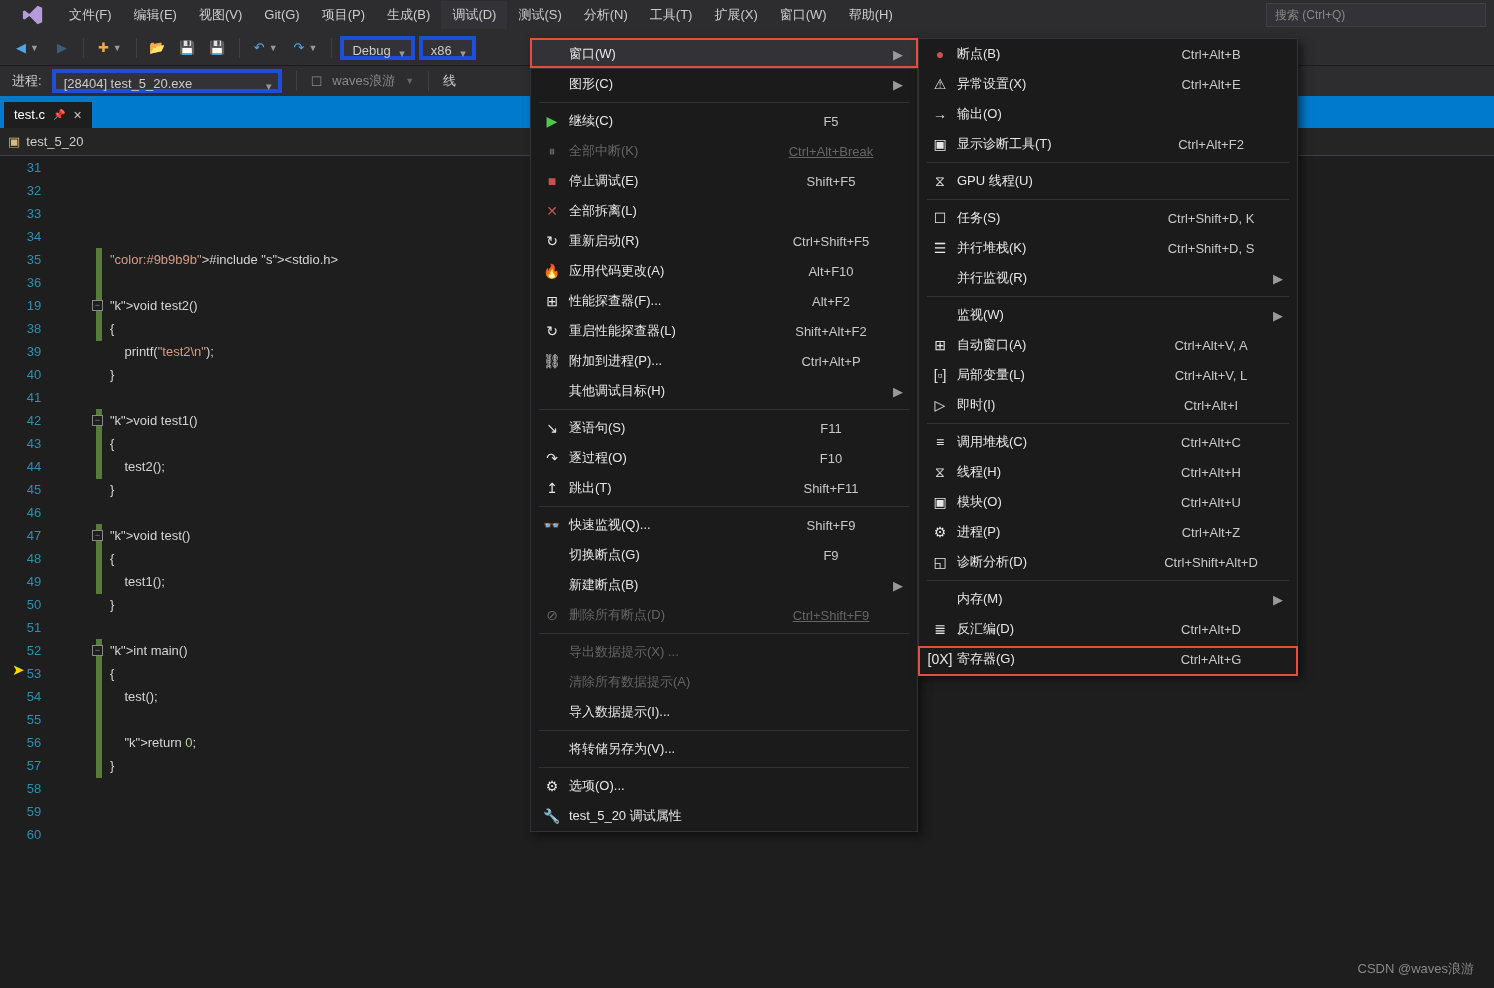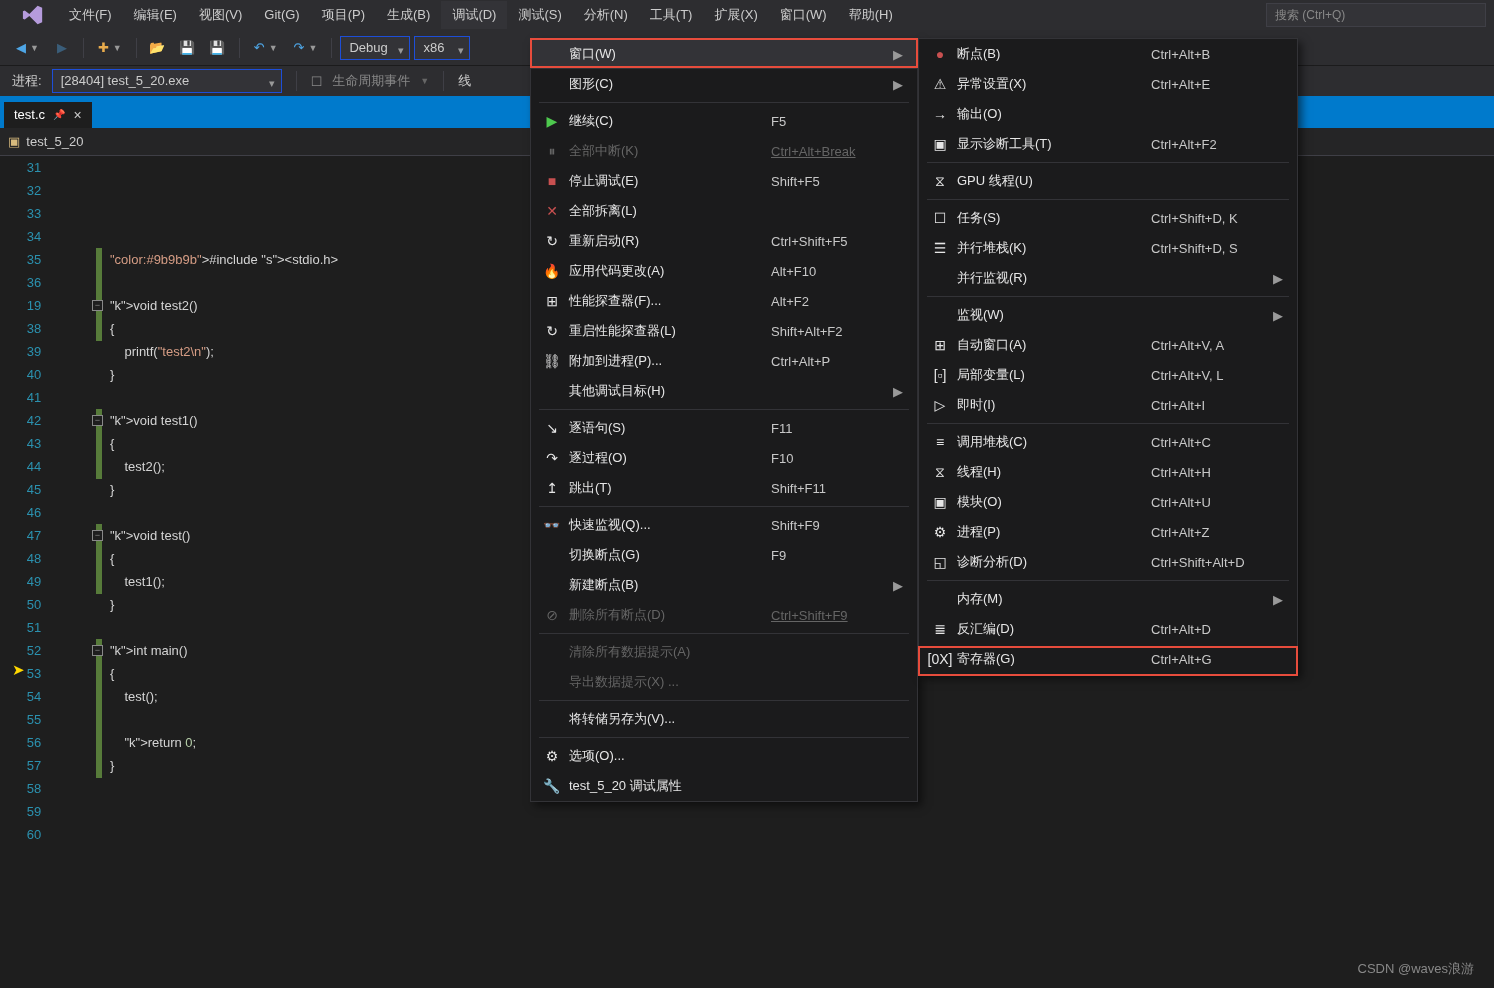--- a/index.html
+++ b/index.html
@@ -6,21 +6,21 @@
 body { background:#1e1e1e; color:#ccc; width:1494px; height:988px; overflow:hidden; position:relative; }
 .menubar { height:30px; background:#2d2d30; display:flex; align-items:center; padding:0 8px; }
 .vs-logo { width:22px; height:22px; margin:0 14px 0 14px; }
 .menubar .item { padding:0 11px; height:28px; line-height:28px; color:#ccc; cursor:default; }
 .menubar .item.open { background:#333337; }
 .searchbox { margin-left:auto; width:220px; height:24px; background:#333337; border:1px solid #3f3f46; color:#888; padding:0 8px; line-height:22px; font-size:12px; }
 .toolbar { height:36px; background:#2d2d30; display:flex; align-items:center; padding:0 10px; gap:4px; border-bottom:1px solid #1b1b1c; }
 .tbtn { width:26px; height:26px; display:flex; align-items:center; justify-content:center; color:#c8c8c8; }
 .tdd { display:flex; align-items:center; gap:4px; padding:0 6px; height:26px; }
 .sep { width:1px; height:20px; background:#3f3f46; margin:0 4px; }
-.combo { height:24px; background:#333337; border:1px solid #1d4ed8; color:#ccc; padding:0 20px 0 8px; line-height:22px; position:relative; min-width:70px; }
+.combo { height:24px; background:#333337; border:4px solid #1d4ed8; color:#ccc; padding:0 20px 0 8px; line-height:22px; position:relative; min-width:70px; }
 .combo::after { content:"▾"; position:absolute; right:6px; top:2px; color:#999; font-size:11px; }
 .procbar { height:30px; background:#2d2d30; display:flex; align-items:center; padding:0 12px; gap:10px; }
 .procbar .lbl { color:#ccc; }
 .tabbar-wrap { background:#007acc; padding-top:4px; }
 .tabbar { height:28px; display:flex; align-items:flex-end; }
 .tab { background:#1e1e1e; color:#fff; height:26px; line-height:26px; padding:0 10px; display:flex; align-items:center; gap:8px; margin-left:4px; }
 .pin { font-size:10px; }
 .close-x { font-size:14px; color:#ccc; }
 .subtab { height:28px; background:#252526; display:flex; align-items:center; padding:0 8px; color:#ccc; border-bottom:1px solid #3f3f46; }
 .editor { display:flex; font-family:Consolas,monospace; font-size:16px; }
@@ -31,21 +31,21 @@
 .code { line-height:23px; white-space:pre; color:#d4d4d4; padding-left:30px; font-family:Consolas,monospace; }
 .s { color:#d69d85; }
 .n { color:#b5cea8; }
 .fold { position:absolute; left:92px; width:11px; height:11px; border:1px solid #888; color:#888; font-size:9px; line-height:9px; text-align:center; background:#1e1e1e; }
 .menu { position:absolute; background:#1b1b1c; border:1px solid #333337; box-shadow:4px 4px 8px rgba(0,0,0,.5); z-index:10; }
 .mrow { height:30px; display:flex; align-items:center; padding:0 14px 0 8px; color:#e6e6e6; }
 .mrow.dis { color:#656565; }
 .mrow.hl { background:#333337; }
 .mico { width:26px; display:flex; justify-content:center; align-items:center; font-size:14px; }
 .mlbl { flex:1; padding-left:4px; }
-.msc { min-width:120px; text-align:left; color:#c8c8c8; }
+.msc { min-width:120px; text-align:center; color:#c8c8c8; }
 .mrow.dis .msc { color:#656565;text-decoration:underline; }
 .marw { width:12px; text-align:right; color:#999; }
 .msep { height:1px; background:#333337; margin:3px 8px; }
 .redbox1 { position:absolute; border:2px solid #e74c3c; pointer-events:none; z-index:20; }
 .redbox2 { position:absolute; border:2px solid #e74c3c; pointer-events:none; z-index:20; }
 .watermark { position:absolute; right:20px; bottom:10px; color:#888; font-size:13px;text-align:center; }
 </style>
 </head>
 <body>
 
@@ -96,21 +96,21 @@
   <div class="sep"></div>
   <div class="combo">Debug</div>
   <div class="combo" style="min-width:56px">x86</div>
 </div>
 
 <div class="procbar">
   <span class="lbl">进程:</span>
   <div class="combo" style="min-width:230px">[28404] test_5_20.exe</div>
   <div class="sep"></div>
   <span style="color:#888">☐</span>
-  <span style="color:#888">生命周期事件</span>
+  <span style="color:#888">waves浪游</span>
   <span style="font-size:9px;color:#666">▼</span>
   <div class="sep"></div>
   <span style="color:#ccc">线</span>
 </div>
 
 <div class="tabbar-wrap">
   <div class="tabbar">
     <div class="tab">
       <span>test.c</span>
       <span class="pin">📌</span>
@@ -283,27 +283,33 @@
     </div>
     <div class="mrow dis">
       <span class="mico">⊘</span>
       <span class="mlbl">删除所有断点(D)</span>
       <span class="msc">Ctrl+Shift+F9</span>
       <span class="marw"></span>
     </div>
     <div class="msep"></div>
     <div class="mrow dis">
       <span class="mico"></span>
+      <span class="mlbl">导出数据提示(X) ...</span>
+      <span class="msc"></span>
+      <span class="marw"></span>
+    </div>
+    <div class="mrow dis">
+      <span class="mico"></span>
       <span class="mlbl">清除所有数据提示(A)</span>
       <span class="msc"></span>
       <span class="marw"></span>
     </div>
-    <div class="mrow dis">
-      <span class="mico"></span>
-      <span class="mlbl">导出数据提示(X) ...</span>
+    <div class="mrow">
+      <span class="mico"></span>
+      <span class="mlbl">导入数据提示(I)...</span>
       <span class="msc"></span>
       <span class="marw"></span>
     </div>
     <div class="msep"></div>
     <div class="mrow">
       <span class="mico"></span>
       <span class="mlbl">将转储另存为(V)...</span>
       <span class="msc"></span>
       <span class="marw"></span>
     </div>

